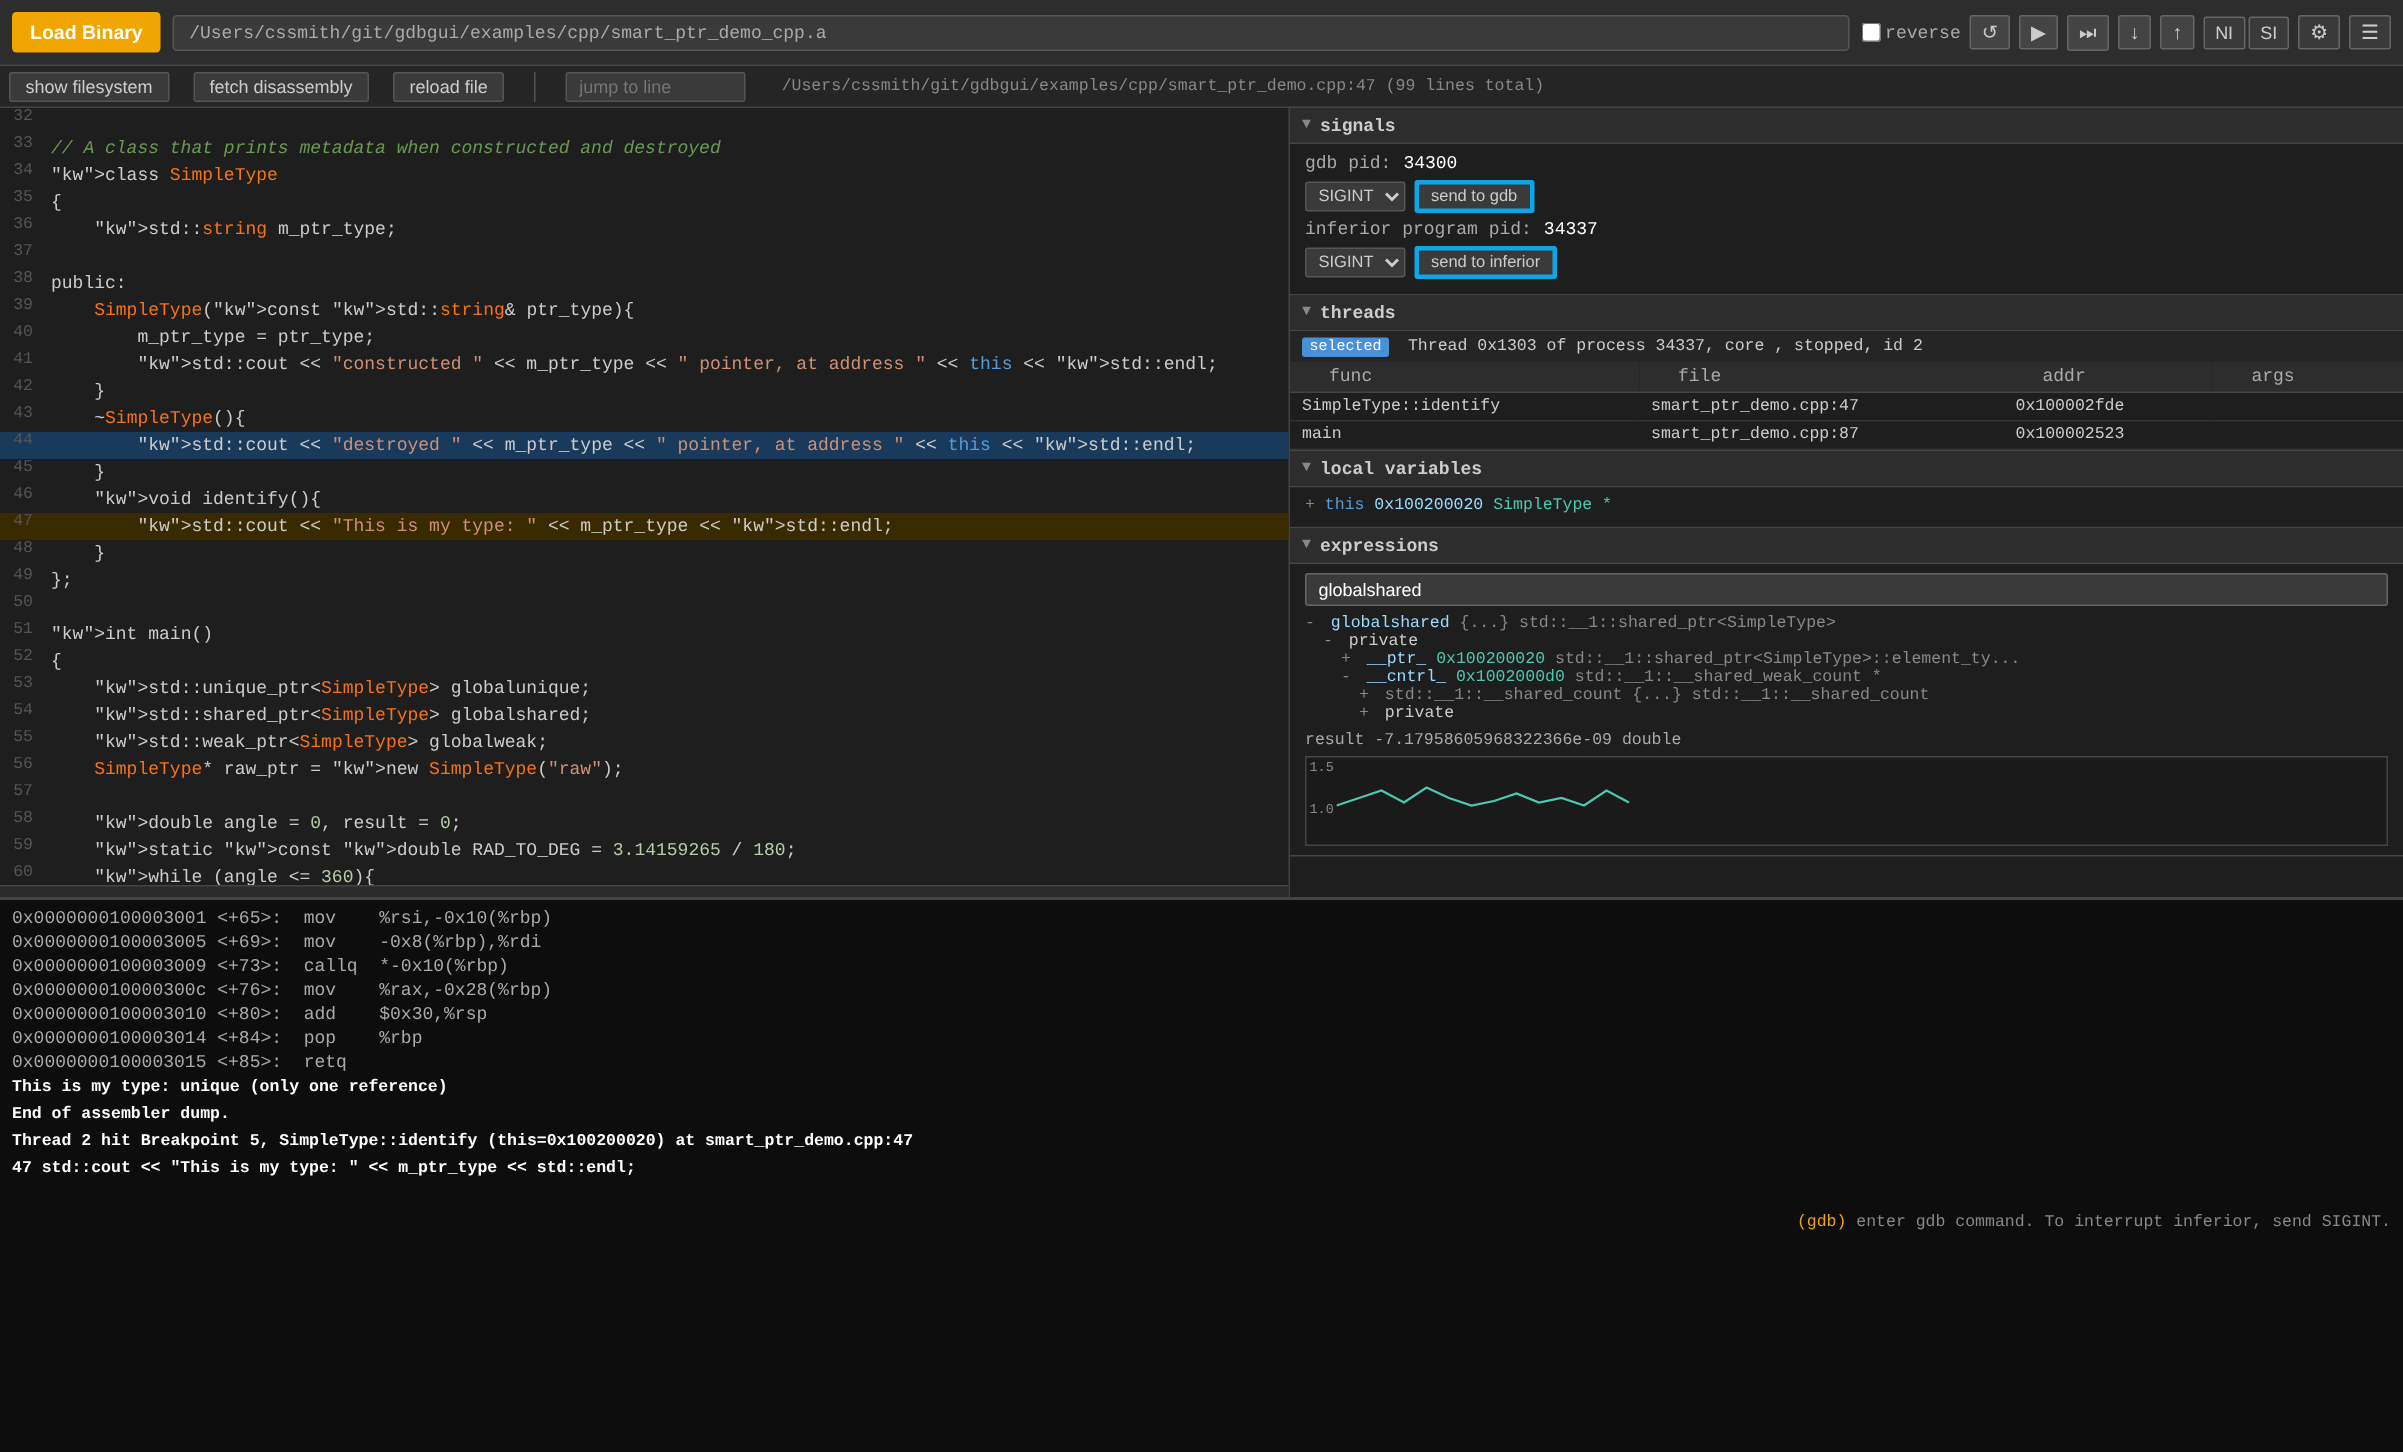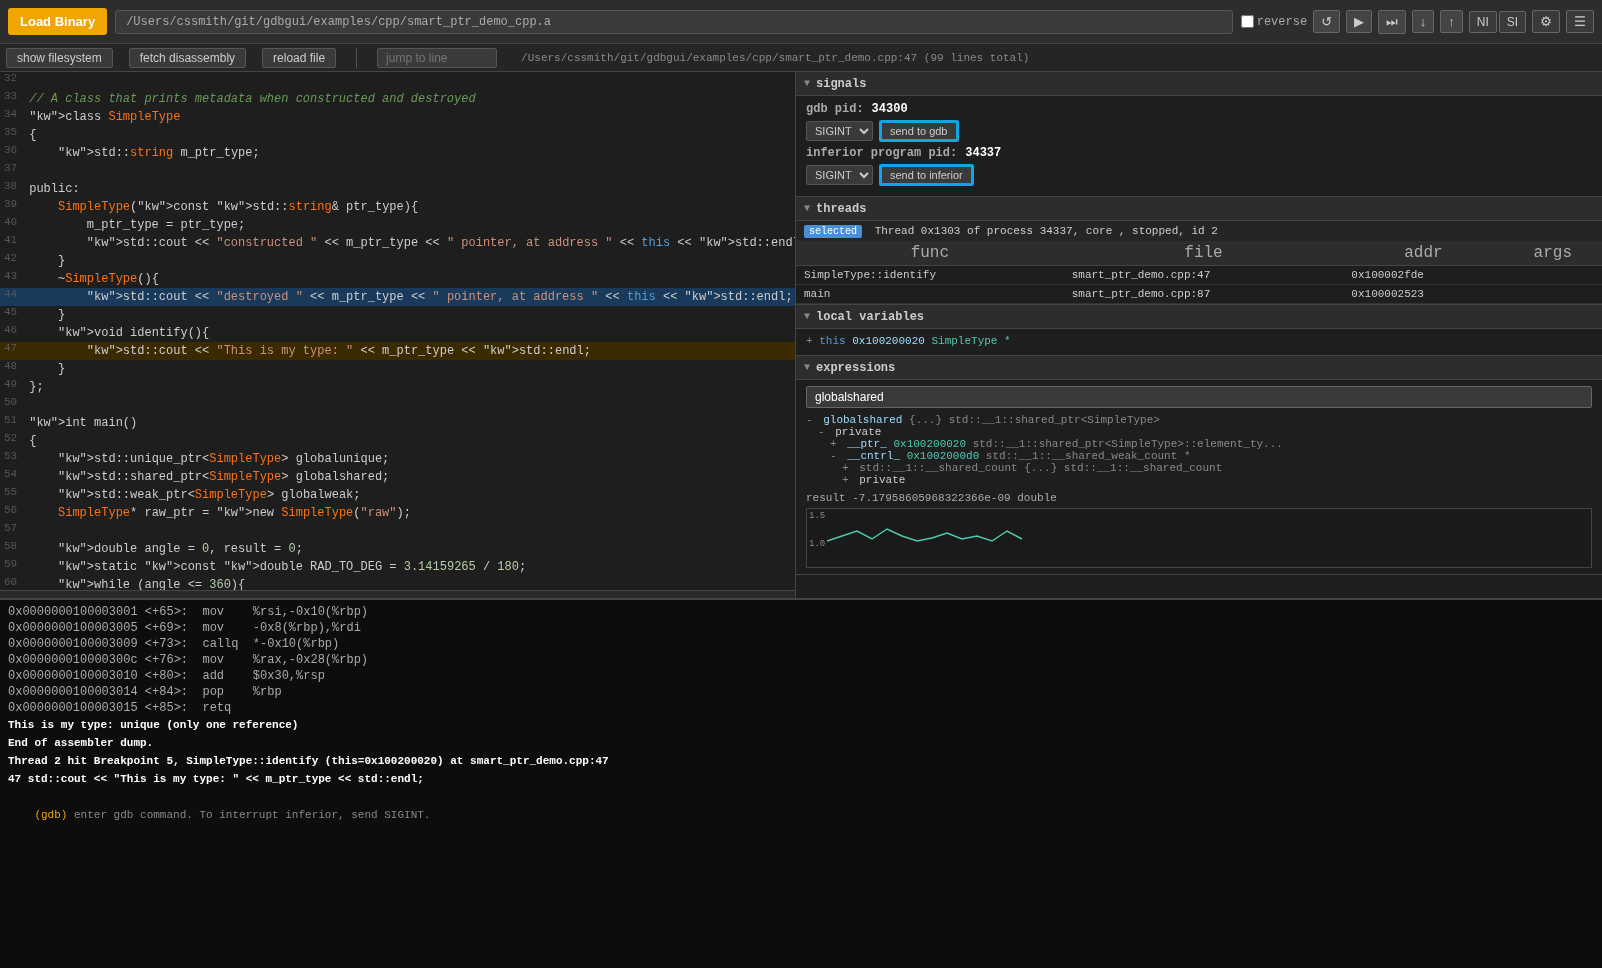--- a/index.html
+++ b/index.html
@@ -128,21 +128,21 @@
 
     
     .main-area {
       display: flex;
       flex: 1;
       overflow: hidden;
     }
 
     
     .code-panel {
-      width: 796px;
+      width: 860px;
       background: #1e1e1e;
       overflow: hidden;
       display: flex;
       flex-direction: column;
       border-right: 1px solid #444;
       flex-shrink: 0;
       justify-content: space-between;
     }
     .code-content {
       flex: 1;
@@ -203,21 +203,21 @@
     }
     .section-title {
       color: #ccc;
       font-size: 12px;
       font-weight: bold;
     }
 
     
     .signals-section { border-bottom: 1px solid #444; }
     .signals-content { padding: 6px 10px; background: #1e1e1e; }
-    .pid-row { display: flex; align-items: flex-end; gap: 8px; margin-bottom: 4px; font-weight: bold; }
+    .pid-row { display: flex; align-items: flex-end; gap: 8px; margin-bottom: 4px; }
     .pid-label { color: #aaa; font-size: 12px; }
     .pid-value { color: #fff; font-size: 12px; }
     .signal-row { display: flex; align-items: center; gap: 6px; margin-bottom: 4px; }
     .signal-select {
       background: #3a3a3a;
       color: #ccc;
       border: 1px solid #555;
       padding: 2px 4px;
       font-size: 11px;
       border-radius: 2px;
@@ -241,23 +241,23 @@
       padding: 1px 5px;
       border-radius: 2px;
       font-size: 10px;
       margin-right: 6px;
     }
     .thread-info { color: #ccc; font-size: 11px; padding: 4px 8px; background: #252526; }
     .threads-table { width: 100%; border-collapse: collapse; }
     .threads-table th {
       background: #2d2d2d;
       color: #aaa;
-      text-align: center;
-      padding: 3px 8px;
-      font-size: 16px;
+      text-align: left;
+      padding: 3px 26px;
+      font-size: 12px;
       border-bottom: 1px solid #444;
       font-weight: normal;
     }
     .threads-table td {
       padding: 3px 8px;
       font-size: 11px;
       color: #ccc;
       border-bottom: 1px solid #333;
     }
     .link-blue { color: #4ec9b0; cursor: pointer; }
@@ -313,21 +313,21 @@
       height: 370px;
       background: #0d0d0d;
       border-top: 2px solid #444;
       overflow: auto;
       padding: 4px 8px;
       flex-shrink: 0;
     }
     .asm-line { color: #aaa; font-size: 12px; white-space: pre; line-height: 16px; }
     .bold-line { color: #fff; font-weight: bold; font-size: 11px; line-height: 18px; }
     .gdb-prompt { color: #f0a500; }
-    .gdb-line { color: #ccc; font-size: 11px; white-space: pre; line-height: 18px; }
+    .gdb-line { color: #ccc; font-size: 11px; white-space: pre; line-height: 18px; text-align: right; }
 
     
     ::-webkit-scrollbar { width: 6px; height: 6px; }
     ::-webkit-scrollbar-track { background: #1e1e1e; }
     ::-webkit-scrollbar-thumb { background: #555; border-radius: 3px; }
 
     .horizontal-scroll {
       height: 8px;
       background: #2a2a2a;
       border-top: 1px solid #444;

